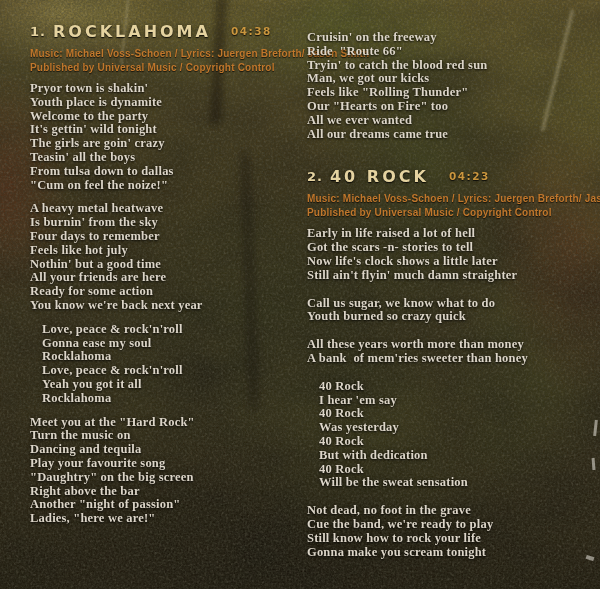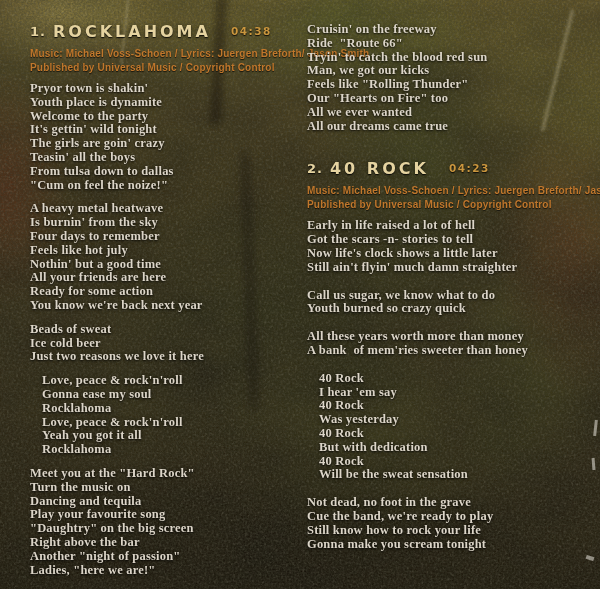--- a/index.html
+++ b/index.html
@@ -62,21 +62,21 @@
     color:#ca963e;margin-left:20px;vertical-align:2px;
   }
   .credits{
     font-family:"Liberation Sans",sans-serif;
     font-size:10px;font-weight:700;letter-spacing:.2px;
     color:#c0772c;line-height:14px;margin-top:5px;
     text-shadow:0 1px 1px rgba(0,0,0,.7);
     white-space:nowrap;
   }
   .stanzas{margin-top:7px;}
-  .col-right .stanzas-top{margin-top:8px;}
+  .col-right .stanzas-top{margin-top:16px;}
   .col-right .track-header{margin-top:24px;}
   .stanza{margin:0 0 10px 0;}
   .col-right .stanza{margin-bottom:14px;}
   .stanza:last-child{margin-bottom:0;}
   .stanza.indent{padding-left:12px;}
   .line{
     font-family:"Liberation Serif",serif;
     font-weight:700;font-size:12.5px;line-height:13.8px;
     color:#dcd5c8;letter-spacing:.2px;white-space:pre;
     text-shadow:0 1px 2px rgba(0,0,0,.75), 0 0 5px rgba(0,0,0,.35);
@@ -150,25 +150,20 @@
         <div class="stanza">
           <div class="line">A heavy metal heatwave</div>
           <div class="line">Is burnin' from the sky</div>
           <div class="line">Four days to remember</div>
           <div class="line">Feels like hot july</div>
           <div class="line">Nothin' but a good time</div>
           <div class="line">All your friends are here</div>
           <div class="line">Ready for some action</div>
           <div class="line">You know we're back next year</div>
         </div>
-        <div class="stanza">
-          <div class="line">Beads of sweat</div>
-          <div class="line">Ice cold beer</div>
-          <div class="line">Just two reasons we love it here</div>
-        </div>
         <div class="stanza indent">
           <div class="line">Love, peace &amp; rock'n'roll</div>
           <div class="line">Gonna ease my soul</div>
           <div class="line">Rocklahoma</div>
           <div class="line">Love, peace &amp; rock'n'roll</div>
           <div class="line">Yeah you got it all</div>
           <div class="line">Rocklahoma</div>
         </div>
         <div class="stanza">
           <div class="line">Meet you at the "Hard Rock"</div>

